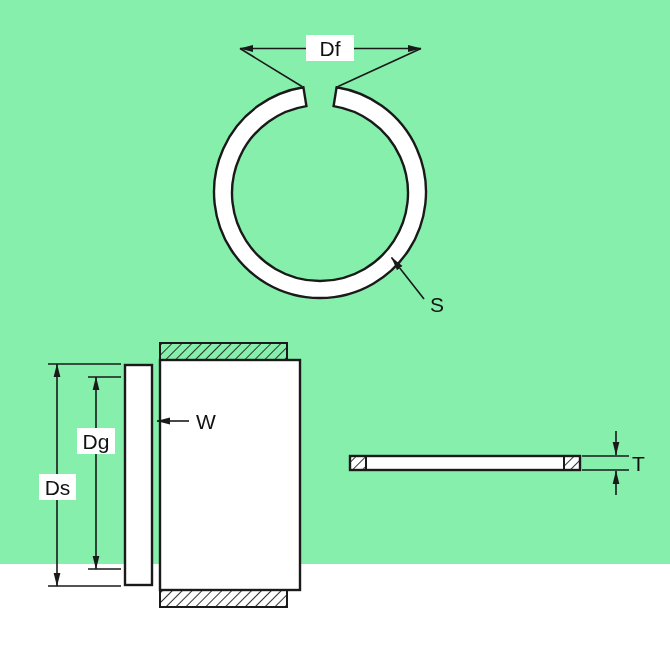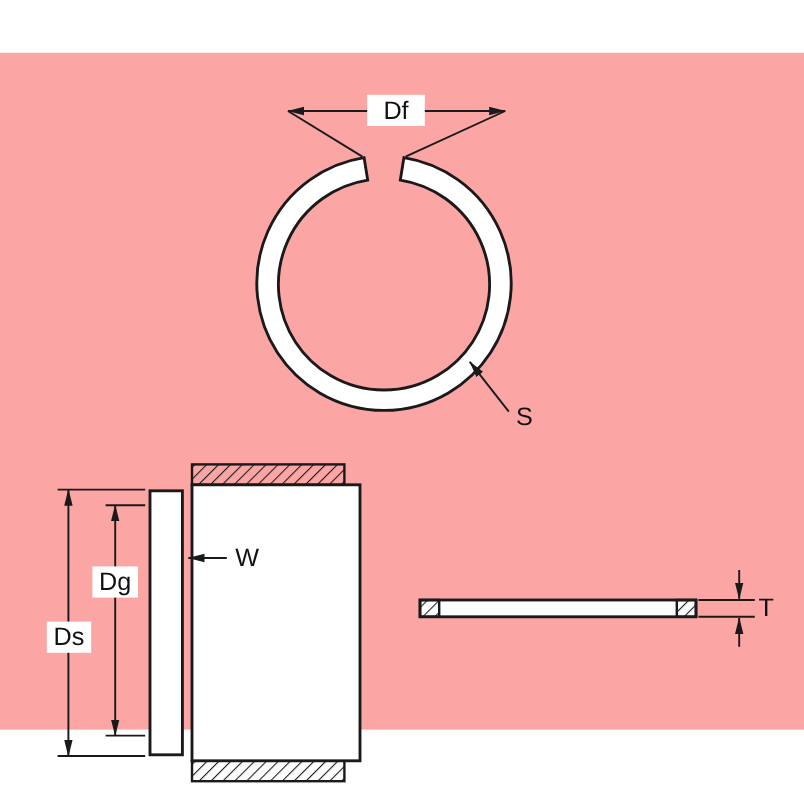--- a/index.html
+++ b/index.html
@@ -7,22 +7,21 @@
     padding: 0;
     width: 670px;
     height: 670px;
     background: #ffffff;
     overflow: hidden;
   }
   .canvas {
     position: relative;
     width: 670px;
     height: 564px;
-    background: #fca5a5;
-    margin-top: 44px;
+    background: #86efac;
   }
   svg text {
     font-family: "Liberation Sans", sans-serif;
     font-size: 21px;
     fill: #111111;
     dominant-baseline: central;
   }
   .outline {
     fill: #ffffff;
     stroke: #1a1a1a;

